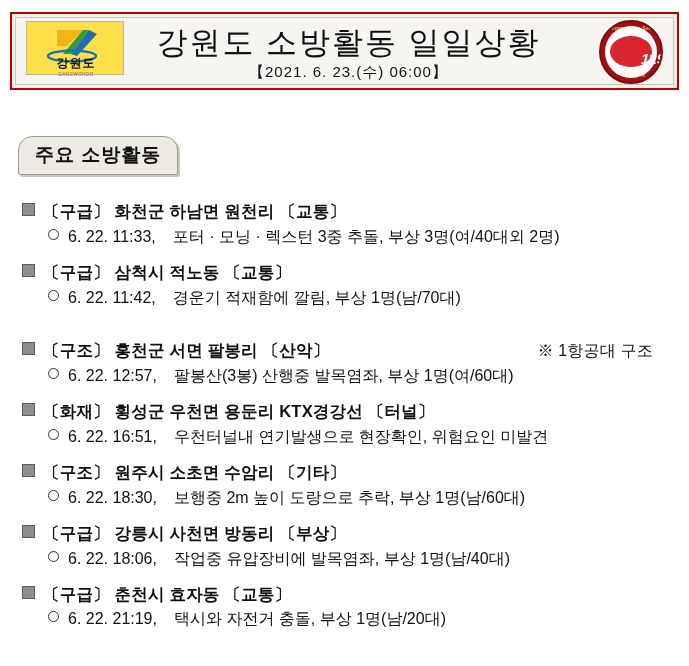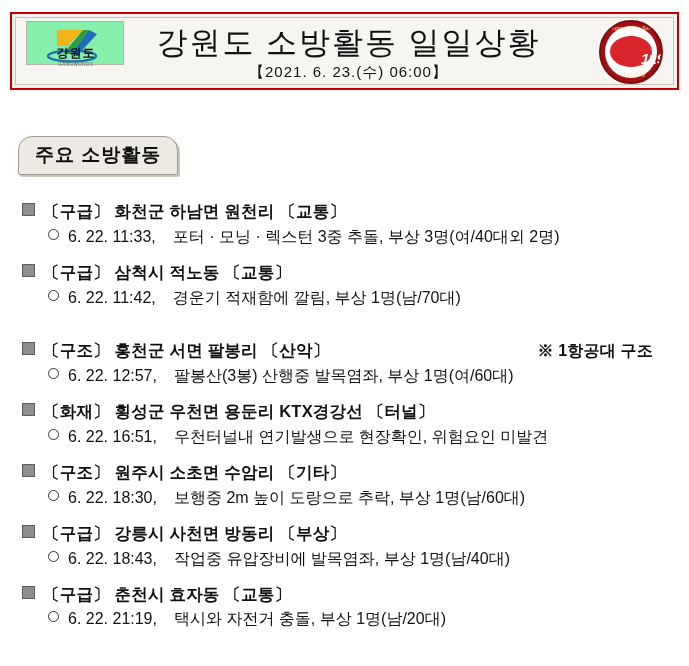--- a/index.html
+++ b/index.html
@@ -29,23 +29,23 @@
     inset: 3px;
     border: 1px solid #c9c4b6;
     background: #f6f5f1;
     box-sizing: border-box;
   }
   .logo-box {
     position: absolute;
     left: 14px;
     top: 7px;
     width: 98px;
-    height: 44px;
+    height: 54px;
     border: 1px solid #b9b3a4;
-    background: #86efac;
+    background: #fde047;
     box-sizing: border-box;
   }
   .logo-mark {
     position: absolute;
     left: 0;
     top: 2px;
     width: 98px;
     height: 40px;
   }
   .logo-caption {
@@ -193,21 +193,21 @@
     position: relative;
     top: -1px;
   }
   .head-text {
     white-space: nowrap;
   }
   .head-note {
     margin-left: auto;
     padding-right: 22px;
     white-space: nowrap;
-    font-weight: bold;
+    font-weight: normal;
     font-size: 16px;
     margin-top: 24px;
   }
   .item-body {
     display: flex;
     align-items: baseline;
     margin: 1px 0 0 26px;
     font-size: 16px;
     line-height: 1.5;
     color: #111;
@@ -332,21 +332,21 @@
   </div>
 
   <div class="item">
     <div class="item-head">
       <span class="bullet-sq"></span>
       <span class="head-text">〔구급〕 강릉시 사천면 방동리 〔부상〕</span>
       <span class="head-note"></span>
     </div>
     <div class="item-body">
       <span class="bullet-circ"></span>
-      <span class="body-time">6. 22. 18:43,</span>
+      <span class="body-time">6. 22. 18:06,</span>
       <span class="body-text">작업중 유압장비에 발목염좌, 부상 1명(남/40대)</span>
     </div>
   </div>
 
   <div class="item">
     <div class="item-head">
       <span class="bullet-sq"></span>
       <span class="head-text">〔구급〕 춘천시 효자동 〔교통〕</span>
       <span class="head-note"></span>
     </div>

